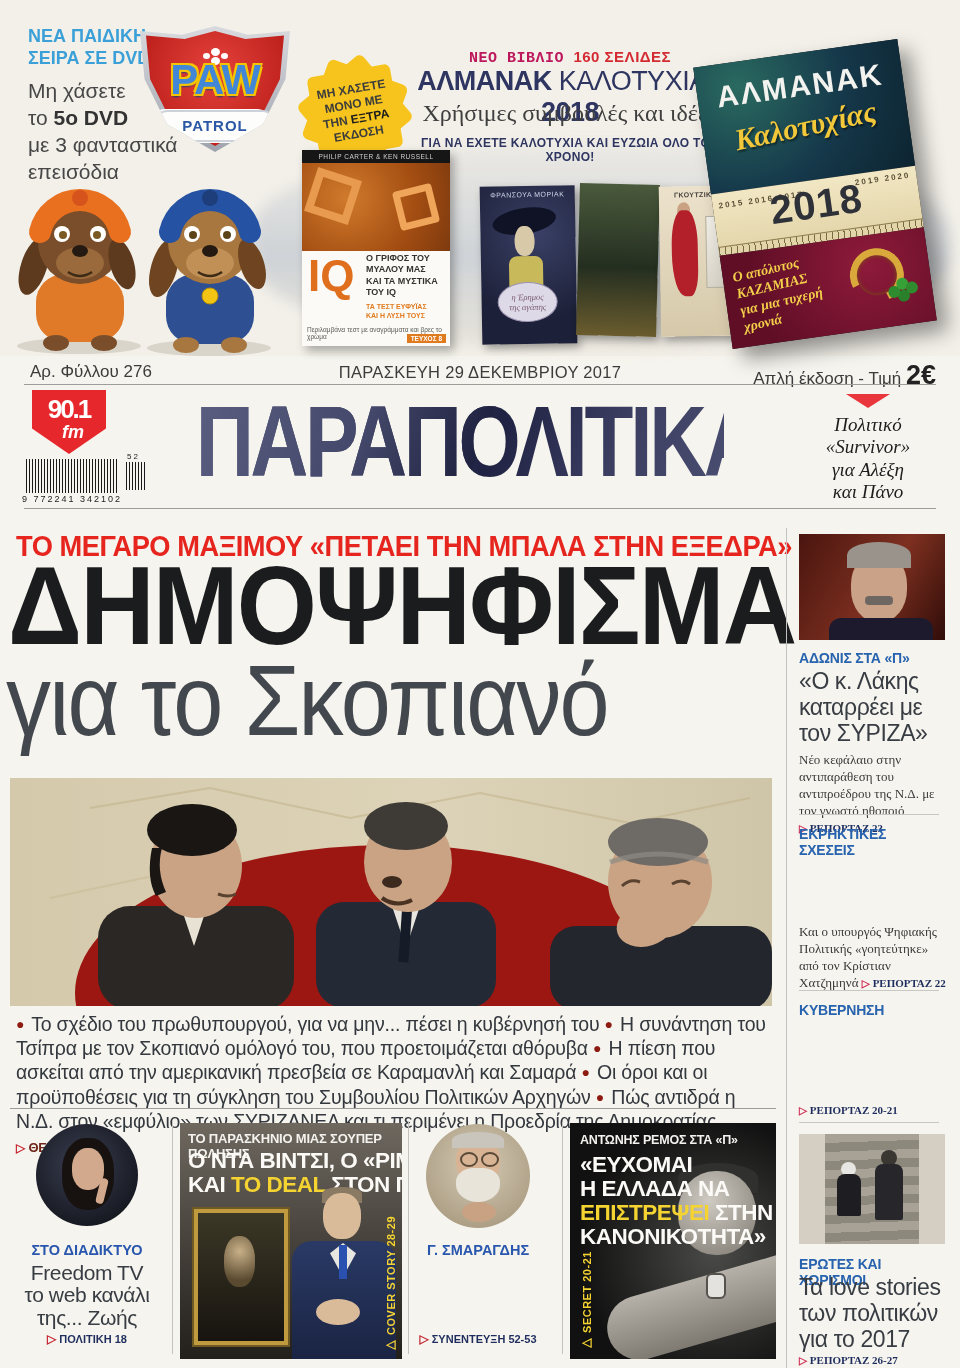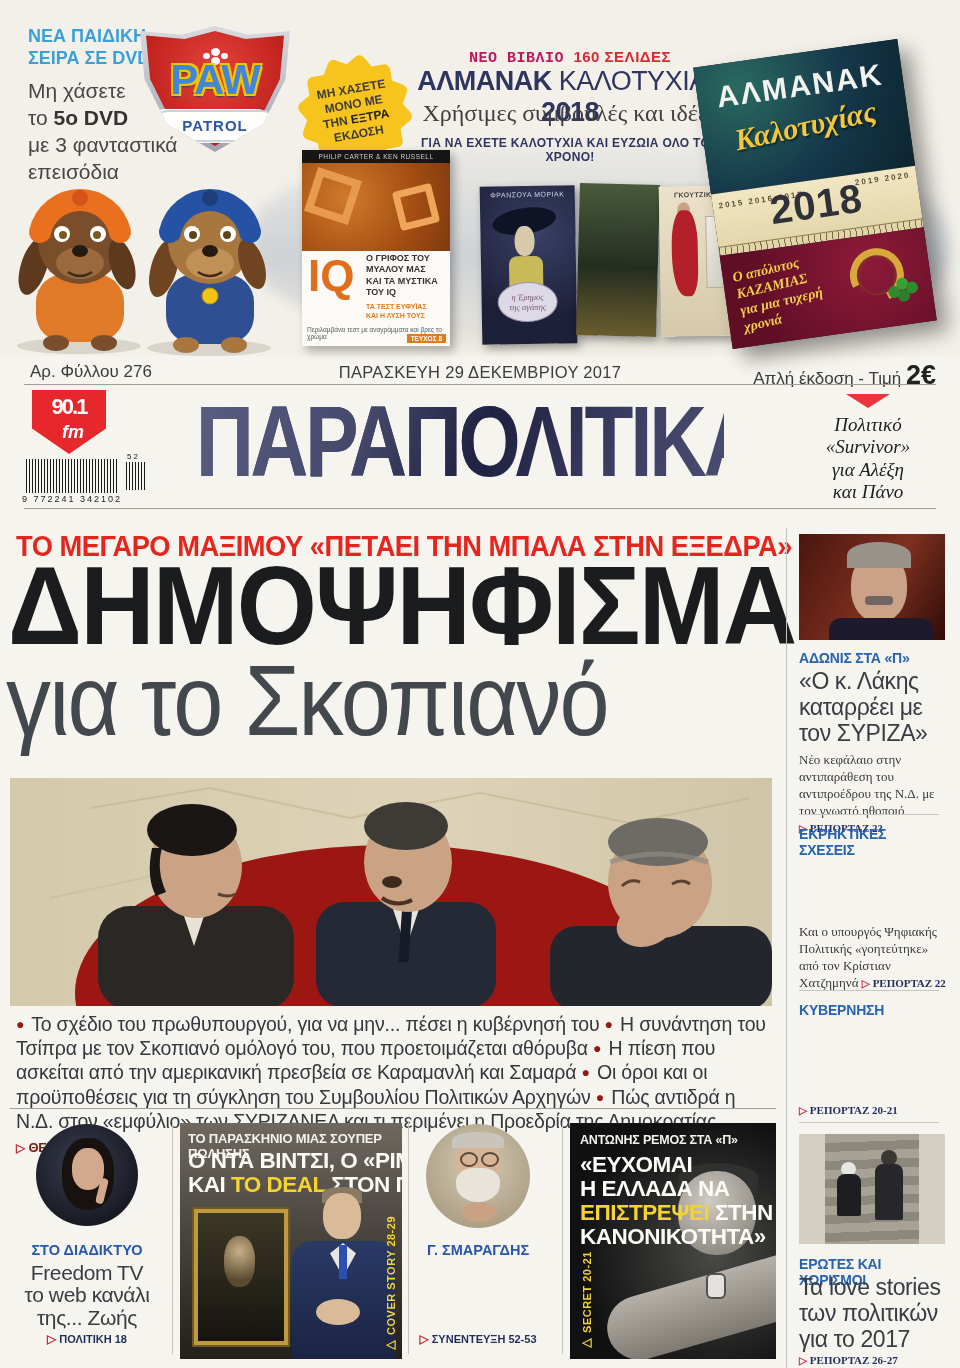--- a/index.html
+++ b/index.html
@@ -98,21 +98,21 @@
   .clover{position:absolute;right:14px;top:52px;width:12px;height:12px;background:#2e8b2e;border-radius:50%;
           box-shadow:-9px -5px 0 #37a037,-18px 2px 0 #2e8b2e,-9px 7px 0 #2a7f2a;}
 
   
   .ib-issue{position:absolute;left:30px;top:362px;font-size:17px;color:#3c3c3c;}
   .ib-date{position:absolute;left:280px;top:363px;width:400px;text-align:center;font-size:16.5px;color:#3c3c3c;letter-spacing:.3px;}
   .ib-ed{position:absolute;right:24px;top:360px;font-size:17px;color:#3c3c3c;}
   .ib-ed b{font-size:27px;font-weight:800;color:#222;}
   .badge{position:absolute;left:32px;top:390px;width:74px;height:64px;background:#e6282c;
          clip-path:polygon(0 0,100% 0,100% 60%,50% 100%,0 60%);}
-  .badge .freq{position:absolute;left:0;top:4px;width:100%;text-align:center;font-size:22px;font-weight:800;color:#fff;letter-spacing:-2px;}
+  .badge .freq{position:absolute;left:0;top:4px;width:100%;text-align:center;font-size:26px;font-weight:800;color:#fff;letter-spacing:-2px;}
   .badge .fm{position:absolute;left:30px;top:32px;font-size:18px;font-style:italic;font-weight:bold;color:#fff;}
   .bc{position:absolute;left:26px;top:459px;width:92px;height:34px;
       background:repeating-linear-gradient(90deg,#1a1a1a 0 1px,transparent 1px 3px);}
   .bc-num{position:absolute;left:22px;top:494px;font-size:9px;letter-spacing:2px;color:#222;}
   .bc-sup{position:absolute;left:126px;top:462px;width:20px;height:28px;
           background:repeating-linear-gradient(90deg,#1a1a1a 0 1px,transparent 1px 3px);}
   .bc-sup-num{position:absolute;left:127px;top:452px;font-size:8px;letter-spacing:2px;color:#222;}
   .mast{position:absolute;left:130px;top:388px;width:660px;text-align:center;font-size:100px;font-weight:800;
         letter-spacing:-4px;line-height:1.06;transform:scaleX(.8);transform-origin:center;
         background:linear-gradient(115deg,#5a5e80 0%,#44486a 32%,#1f2240 54%,#33365601 0),linear-gradient(115deg,#565a7c 0%,#3c3f62 38%,#202343 56%,#3c3f62 78%,#4a4e70 100%);

